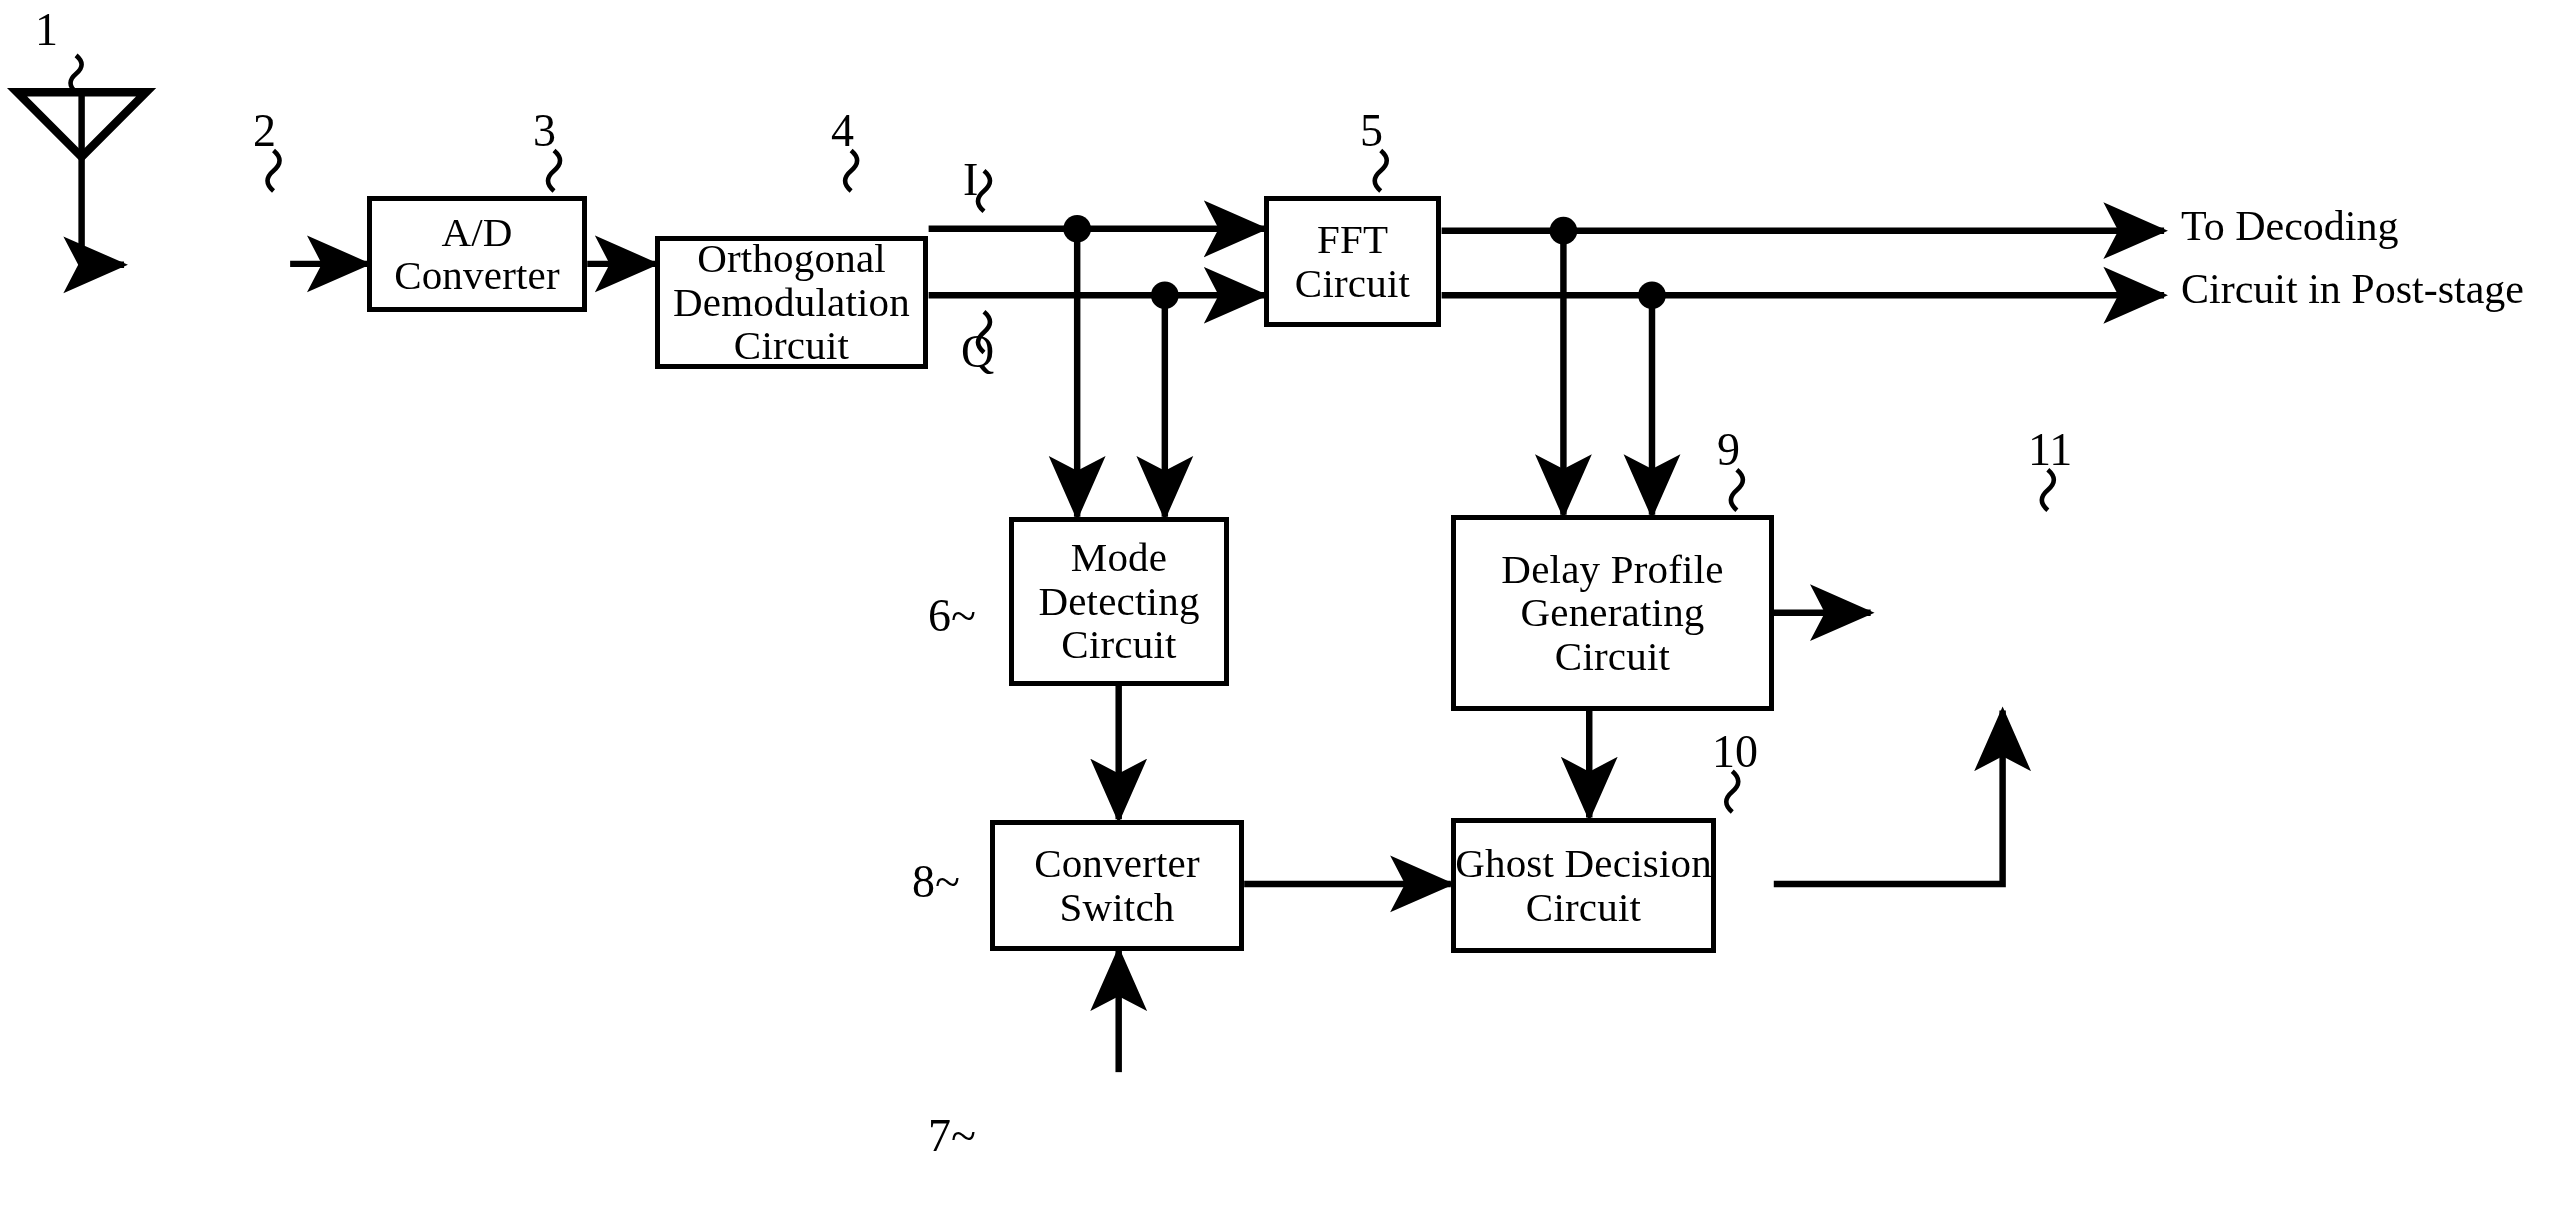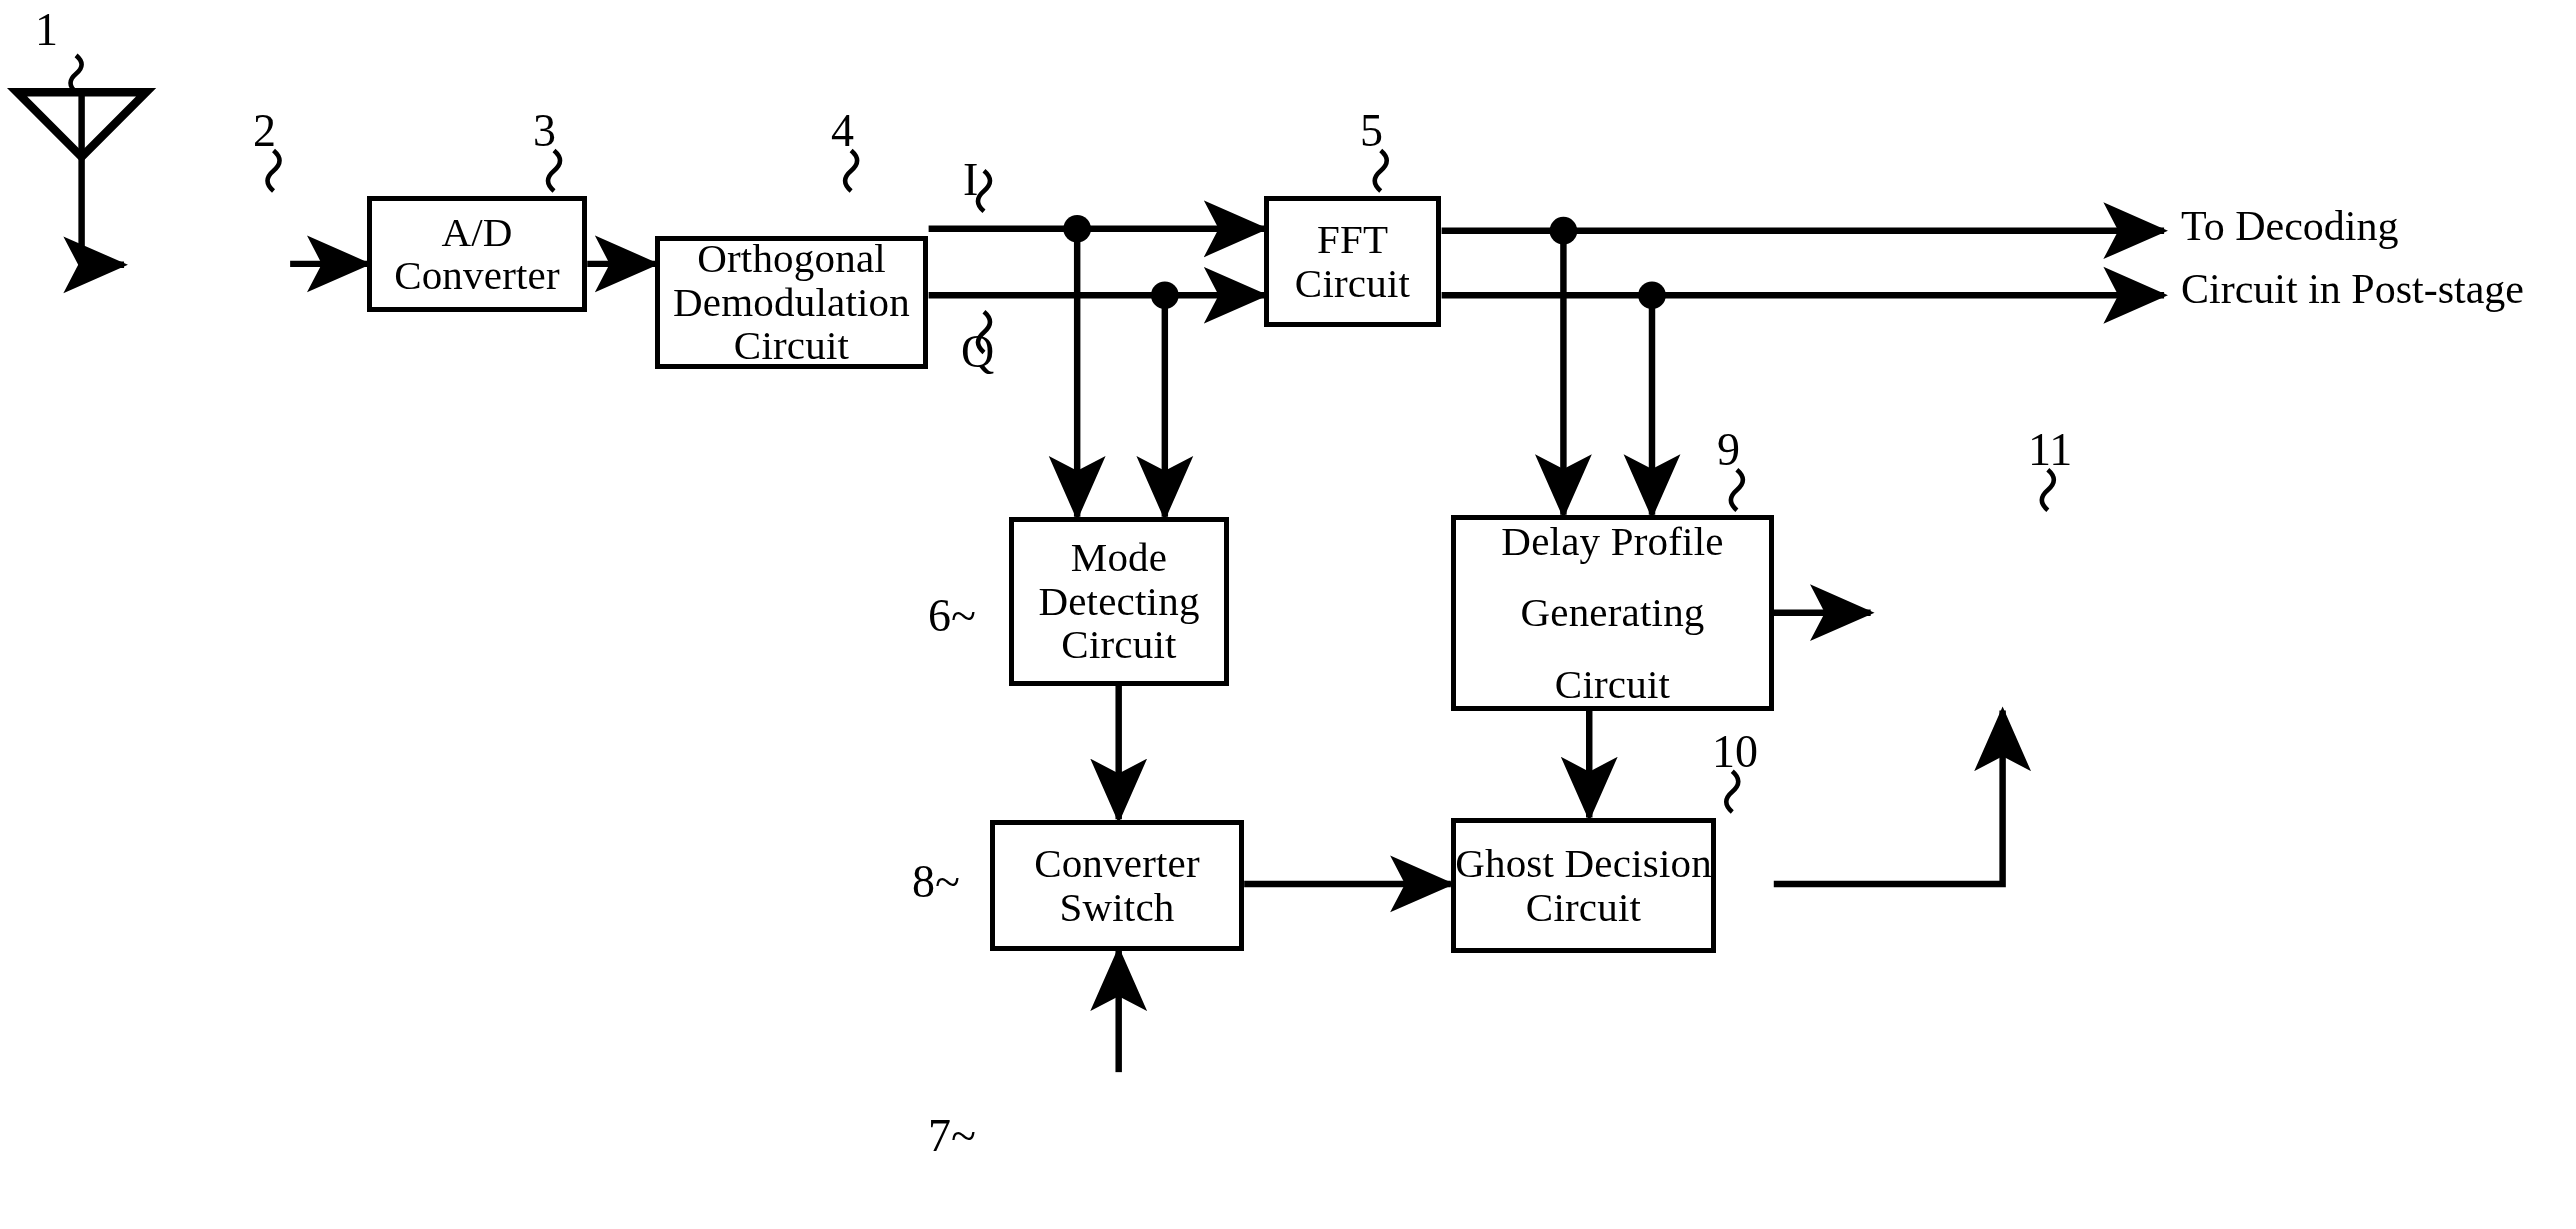--- a/index.html
+++ b/index.html
@@ -160,21 +160,21 @@
     <span class="ln">FFT</span>
     <span class="ln">Circuit</span>
   </div>
 
   <div class="blk" style="left:1009px; top:517px; width:220px; height:169px;">
     <span class="ln">Mode</span>
     <span class="ln">Detecting</span>
     <span class="ln">Circuit</span>
   </div>
 
-  <div class="blk" style="left:1451px; top:515px; width:323px; height:196px;justify-content:space-between;">
+  <div class="blk" style="left:1451px; top:515px; width:323px; height:196px;">
     <span class="ln">Delay Profile</span>
     <span class="ln">Generating</span>
     <span class="ln">Circuit</span>
   </div>
 
 
   <div class="blk" style="left:990px; top:820px; width:254px; height:131px;">
     <span class="ln">Converter</span>
     <span class="ln">Switch</span>
   </div>

